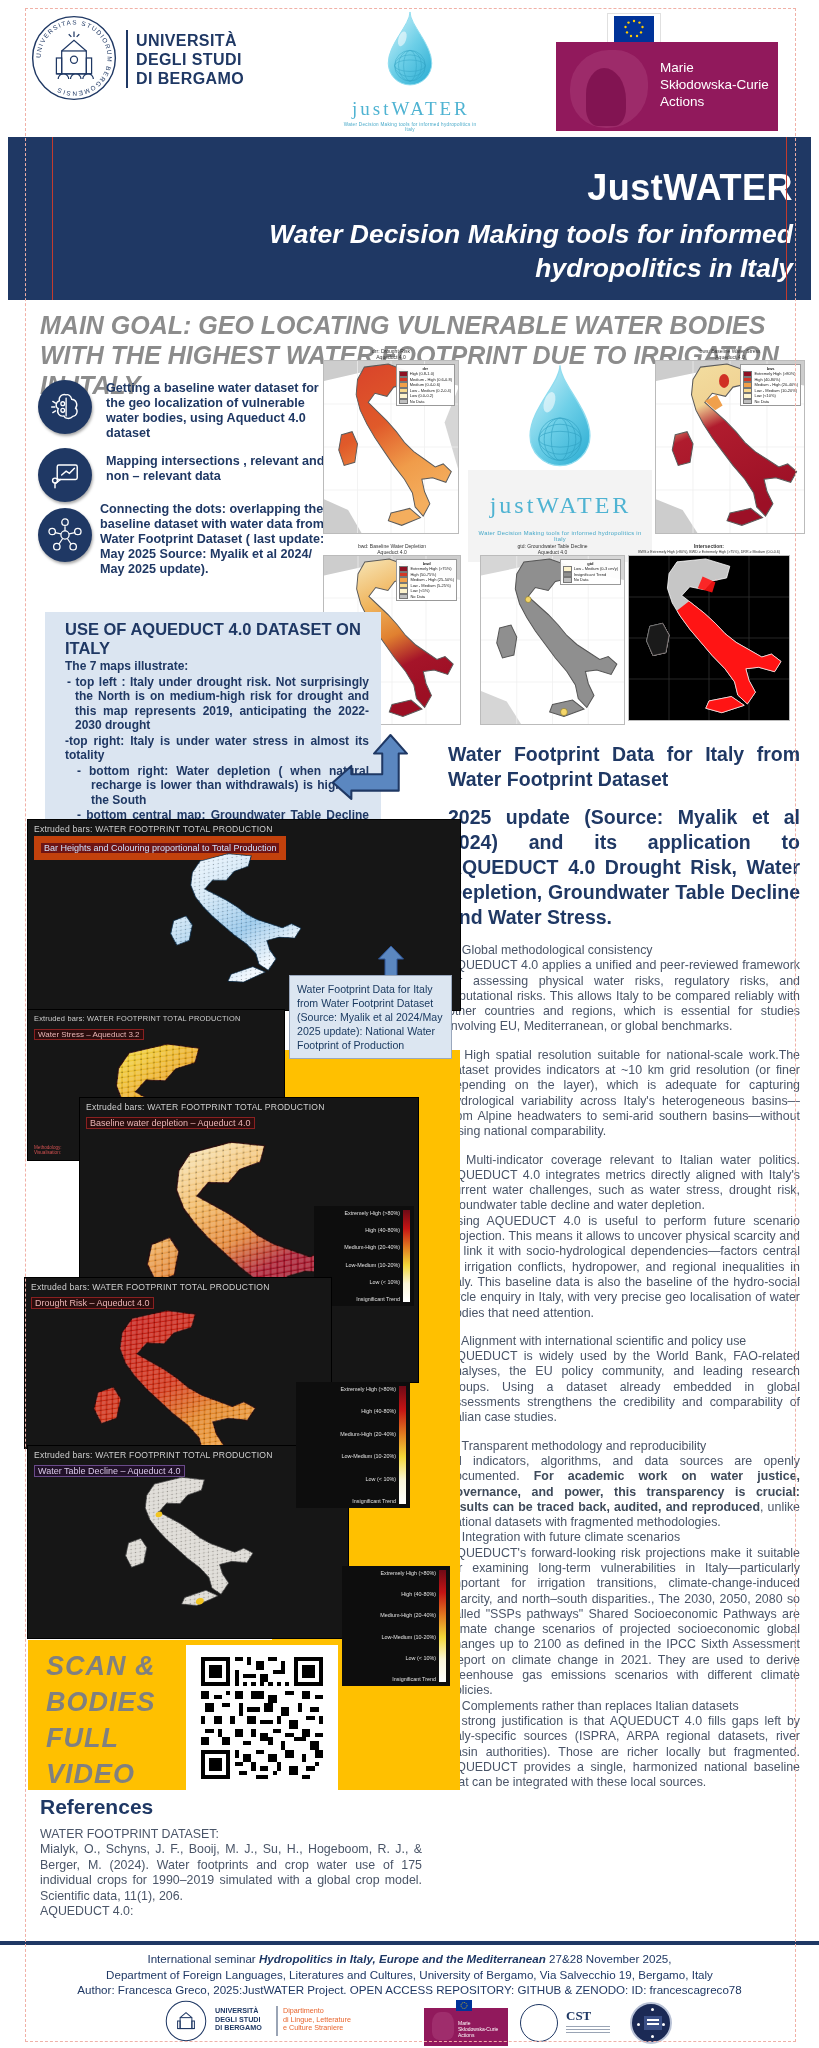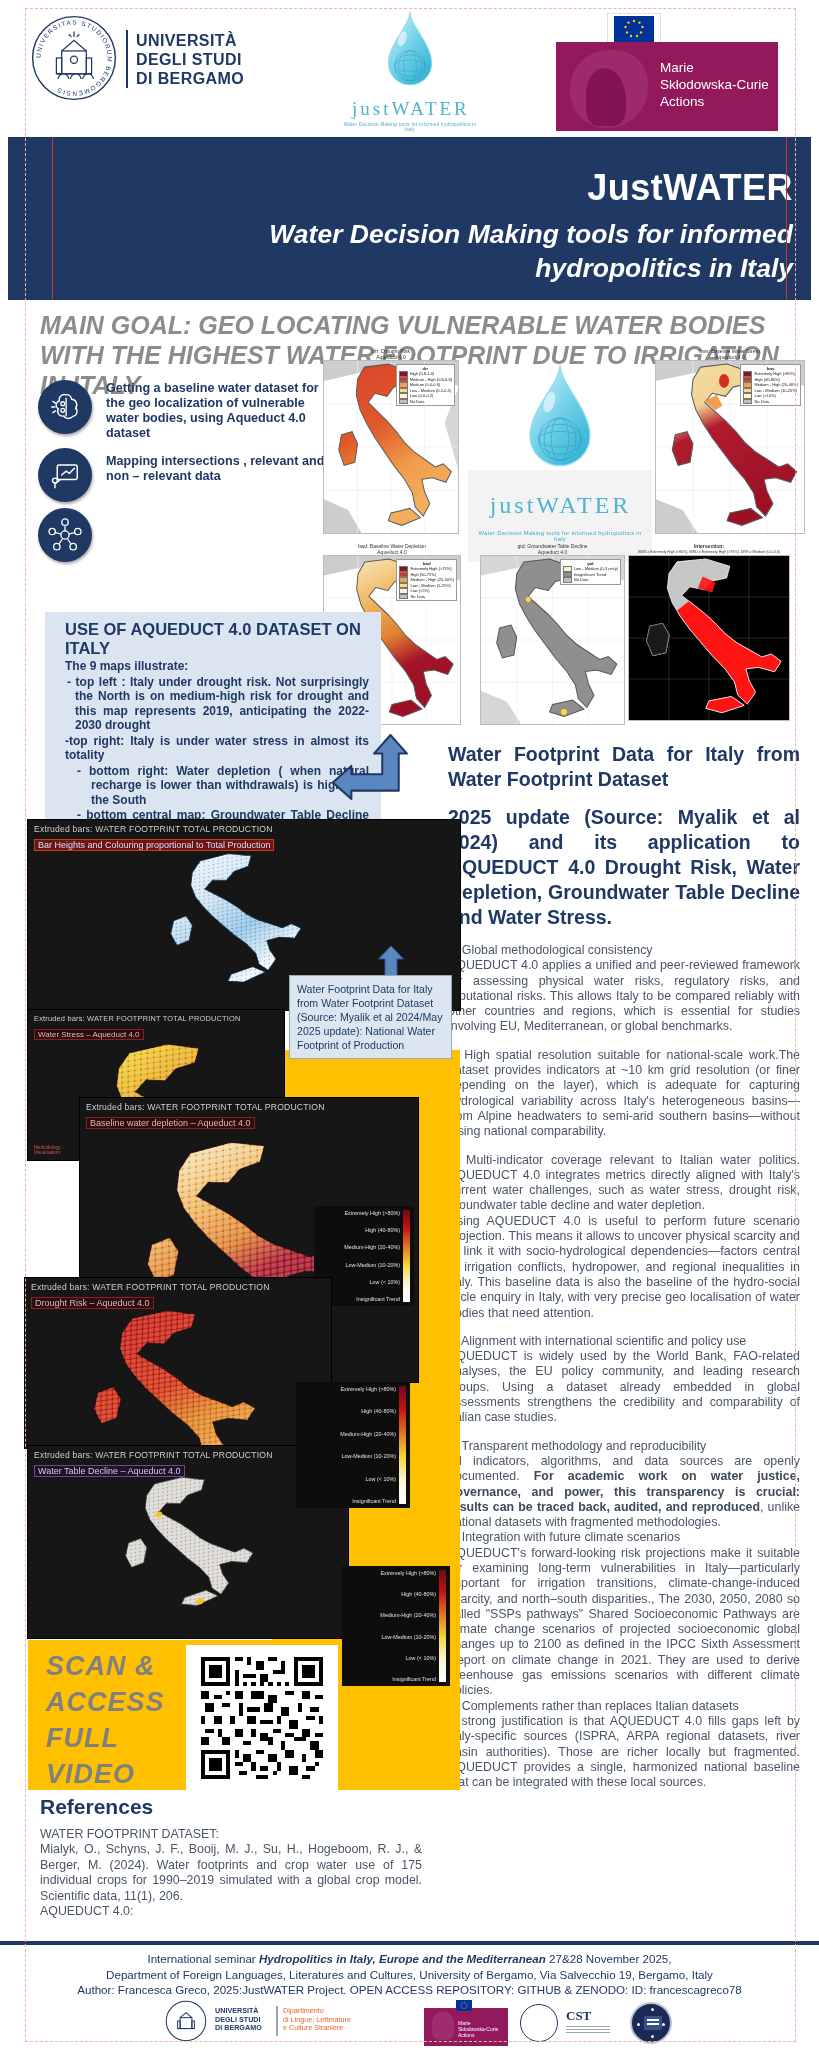--- a/index.html
+++ b/index.html
@@ -42,21 +42,21 @@
   .ind1{padding-left:10px;text-indent:-8px;}
   .ind2{padding-left:26px;text-indent:-14px;}
   
   .rightcol{font-size:12.4px;color:#4a5568;line-height:15.3px;text-align:justify;}
   .rc-h{font-size:19.5px;font-weight:bold;color:#1f3864;line-height:25px;text-align:justify;}
   .rc-gap{margin-top:13px;}
   .rc-b{font-weight:bold;color:#3e4a5a;}
   
   .panel{background:#161616;box-shadow:0 0 0 1px #000;overflow:hidden;}
   .p-h1{font-size:8.6px;color:#cfcfcf;padding:4px 6px 0 6px;letter-spacing:.2px;}
-  .p-h2{display:inline-block;font-size:9px;color:#cfe0fa;background:#6e1414;border:1px solid #c2410c;padding:0 3px;margin:2px 0 0 6px;}
+  .p-h2{display:inline-block;font-size:9px;color:#cfe0fa;background:#6e1414;border:7px solid #c2410c;padding:0 3px;margin:2px 0 0 6px;}
   .p-h2r{display:inline-block;font-size:9px;color:#e8b4b4;background:#2a0d0d;border:1px solid #8a2020;padding:0 3px;margin:2px 0 0 6px;}
   .p-foot{font-size:4.6px;color:#d05050;line-height:5.6px;}
   .callout{background:#dce6f1;border:1px solid #9aa8bd;color:#17375e;font-size:10.6px;line-height:14px;padding:6px 7px;box-sizing:border-box;z-index:8;}
   .plegend{position:absolute;background:#0d0d0d;display:flex;align-items:stretch;padding:4px;gap:3px;z-index:9;}
   .plg-rows{display:flex;flex-direction:column;justify-content:space-between;flex:1;}
   .plg-row{font-size:5.4px;color:#e0e0e0;text-align:right;white-space:nowrap;}
   .plg-bar{width:7px;background:linear-gradient(#6e0a16,#c41414,#e07820,#f2d738,#fbf6d8,#ffffff);}
   .yellow{background:#ffc000;}
   .scan{font-size:27px;font-weight:bold;font-style:italic;color:#808080;line-height:36px;letter-spacing:1px;}
   
@@ -243,20 +243,21 @@
       <circle cx="36" cy="36" r="7"></circle>
       <circle cx="36" cy="14" r="5.5"></circle>
           <circle cx="14" cy="30" r="5.5"></circle>
           <circle cx="58" cy="30" r="5.5"></circle>
           <circle cx="22" cy="56" r="5.5"></circle>
           <circle cx="50" cy="56" r="5.5"></circle>
       <path d="M36,21 v8 M19,32 l10,2 M53,32 l-10,2 M26,51 l6,-9 M46,51 l-6,-9"></path>
     </g>
   </svg>
 </div>
+<div class="abs btext" style="left:100px;top:502px;width:232px;">Connecting the dots: overlapping the baseline dataset with  water data from Water Footprint Dataset ( last update: May 2025 Source: Myalik et al 2024/ May 2025 update).</div>
 
 <div class="abs" style="left:323px;top:348px;width:136px;">
   <div class="map-title">drr: Drought Risk</div>
   <div class="map-title">Aqueduct 4.0</div>
   <div class="map-box" style="height:172px;">
     <svg width="100%" height="100%" viewBox="0 0 100 112" preserveAspectRatio="none">
       <rect width="100" height="112" fill="#fff"></rect>
       <path d="M0,0 H100 V16 L62,9 L30,7 L0,13 Z" fill="#cdcdcd"></path>
       <path d="M0,90 L18,97 L28,112 L0,112 Z" fill="#cdcdcd"></path>
       <path d="M100,18 V70 L90,40 Z" fill="#d6d6d6"></path>
@@ -443,21 +444,21 @@
       <use href="#italy" fill="#c6c6c6" stroke="#fff" stroke-width="0.5"></use>
       <use href="#italy" clip-path="url(#southClip)" fill="#ff1414" stroke="#fff" stroke-width="0.4"></use>
       <path d="M13,48 L21,46 L25,54 L23,66 L15,68 L11,58 Z" fill="#1a1a1a" stroke="#666" stroke-width="0.5"></path>
       <path d="M46,14 l8,4 -2,7 -9,-3 z" fill="#ff1414" opacity="0.9"></path>
     </svg>
   </div>
 </div>
 
 <div class="abs aqbox" style="left:45px;top:612px;width:336px;padding-left:20px;">
   <div class="aq-title">USE OF AQUEDUCT 4.0 DATASET ON ITALY</div>
-  <div class="aq-p">The 9 maps illustrate:</div>
+  <div class="aq-p">The 7 maps illustrate:</div>
   <div class="aq-p ind1">- top left : Italy under drought risk. Not surprisingly the North is on medium-high risk for drought and this map represents 2019, anticipating the 2022-2030 drought</div>
   <div class="aq-p">-top right: Italy is under water stress in almost its totality</div>
   <div class="aq-p ind2">-   bottom right: Water depletion ( when natural recharge is lower than withdrawals) is higher in the South</div>
   <div class="aq-p ind2">-   bottom central map: Groundwater Table Decline is of interest only in Liguria and Sicily</div>
   <div class="aq-p ind2">-   Bottom right: Intersection map between extremely high values for water stress, water depletion and drought risk</div>
 </div>
 
 <svg class="abs" style="left:330px;top:733px" width="88" height="70" viewBox="0 0 84 68">
   <path d="M58,2 L74,20 L66,20 L66,56 L20,56 L20,64 L2,48 L20,32 L20,40 L50,40 L50,20 L42,20 Z" fill="#5b87c0" stroke="#1f3864" stroke-width="2" stroke-linejoin="round"></path>
 </svg>
@@ -494,21 +495,21 @@
   </svg>
   <svg class="abs" style="left:348px;top:118px" width="30" height="46" viewBox="0 0 60 64">
     <path d="M30,2 L55,28 L42,28 L42,62 L18,62 L18,28 L5,28 Z" fill="#5b87c0" stroke="#2e5597" stroke-width="2"></path>
   </svg>
 </div>
 
 <div class="abs callout" style="left:289px;top:975px;width:163px;">Water Footprint Data for Italy from Water Footprint Dataset (Source: Myalik et al 2024/May 2025 update): National Water Footprint of Production</div>
 
 <div class="abs panel" style="left:28px;top:1010px;width:256px;height:150px;z-index:2;">
   <div class="p-h1" style="font-size:7.4px">Extruded bars: WATER FOOTPRINT TOTAL PRODUCTION</div>
-  <div class="p-h2r" style="font-size:8px">Water Stress  – Aqueduct 4.0</div>
+  <div class="p-h2r" style="font-size:8px">Water Stress  – Aqueduct 3.2</div>
   <svg class="abs" style="left:6px;top:16px" width="300" height="240" viewBox="0 0 100 112">
     <g transform="translate(2,6) rotate(-8 50 56) skewX(-8) scale(1.0 0.8)">
       <use href="#italy" fill="url(#gHot)" stroke="#2a0a0a" stroke-width="0.6"></use>
       <use href="#italy" fill="url(#vox)"></use>
     </g>
   </svg>
   <div class="abs p-foot" style="left:6px;bottom:4px;">
     <div>Methodology:</div>
         <div>Visualisation:</div>
   </div>
@@ -577,21 +578,21 @@
     <div class="plg-row">Medium-High (20-40%)</div>
     <div class="plg-row">Low-Medium (10-20%)</div>
     <div class="plg-row">Low (&lt; 10%)</div>
     <div class="plg-row">Insignificant Trend</div>
   </div>
   <div class="plg-bar"></div>
 </div>
 
 <div class="abs scan" style="left:46px;top:1648px;width:130px;">
   <div>SCAN  &amp;</div>
-  <div>ACCESS</div>
+  <div>BODIES</div>
   <div>FULL</div>
   <div>VIDEO</div>
 </div>
 <div class="abs" style="left:186px;top:1645px;width:152px;height:146px;background:#fff;display:flex;align-items:center;justify-content:center;z-index:6;">
   <svg width="122" height="122" viewBox="0 0 29 29" shape-rendering="crispEdges">
     <rect width="29" height="29" fill="#fff"></rect>
     <g fill="#000">
       <rect x="0" y="0" width="7" height="7"></rect>
           <rect x="1" y="1" width="5" height="5" fill="#fff"></rect>
           <rect x="2" y="2" width="3" height="3"></rect>

